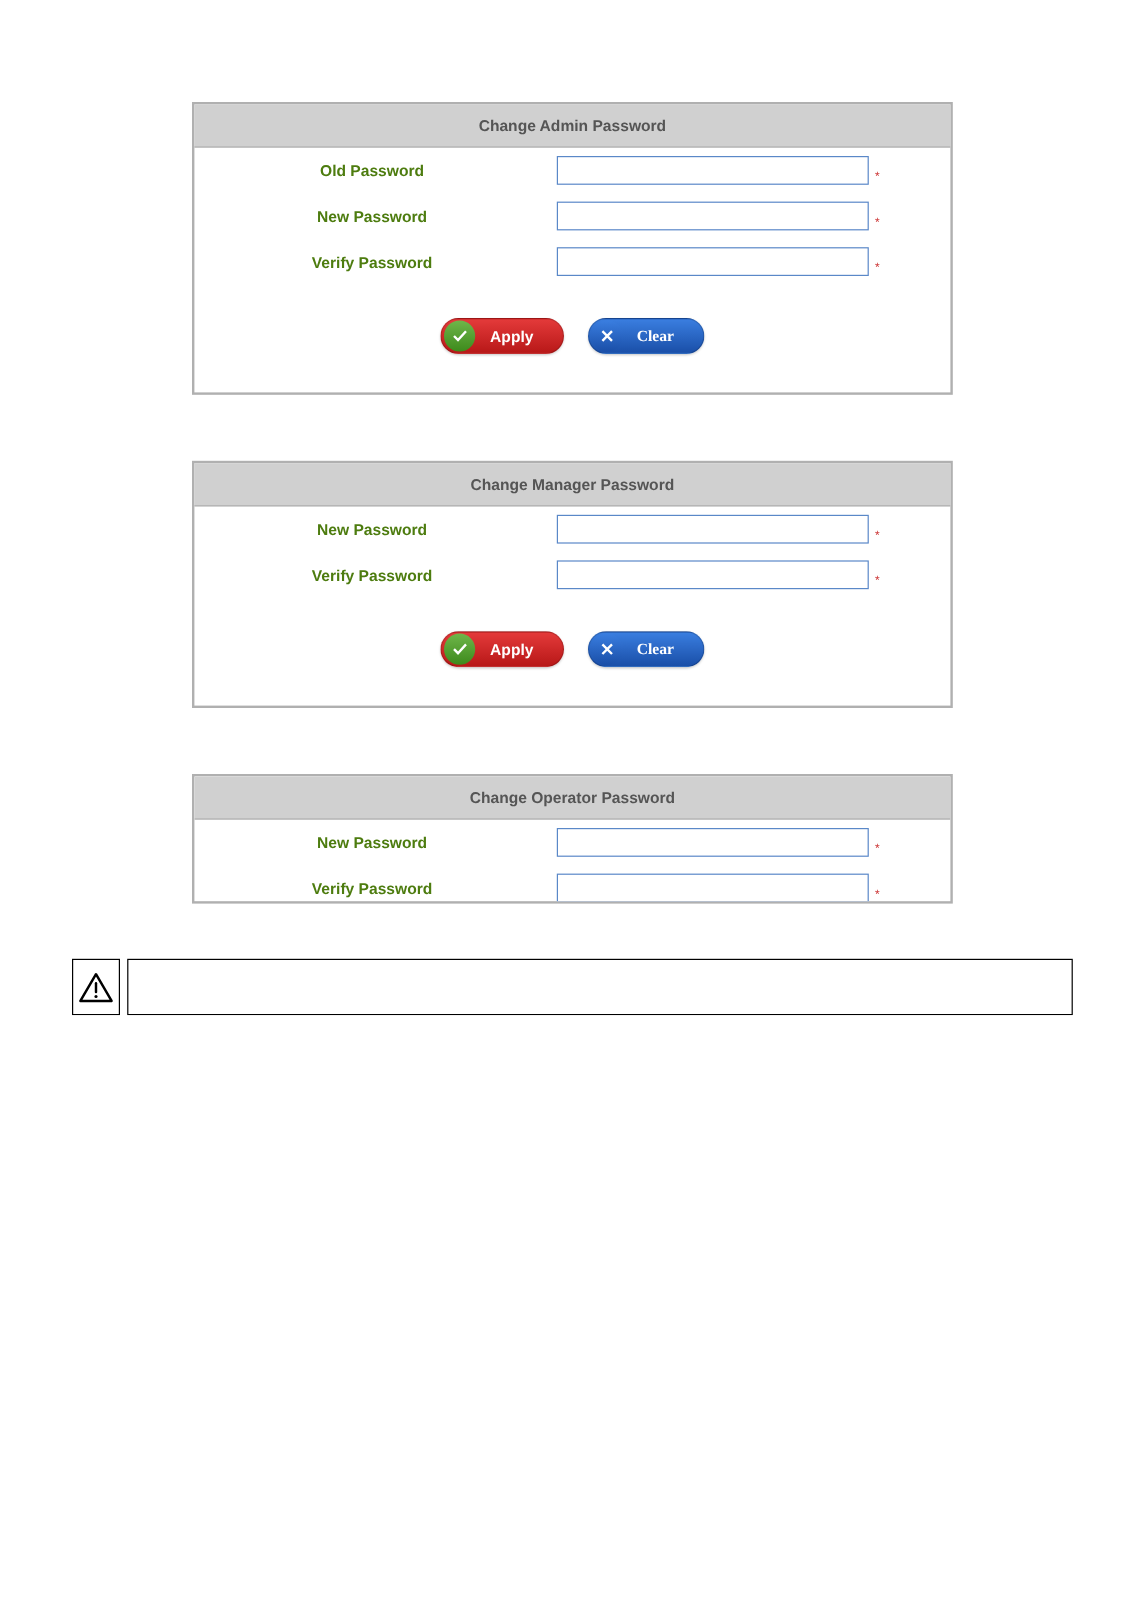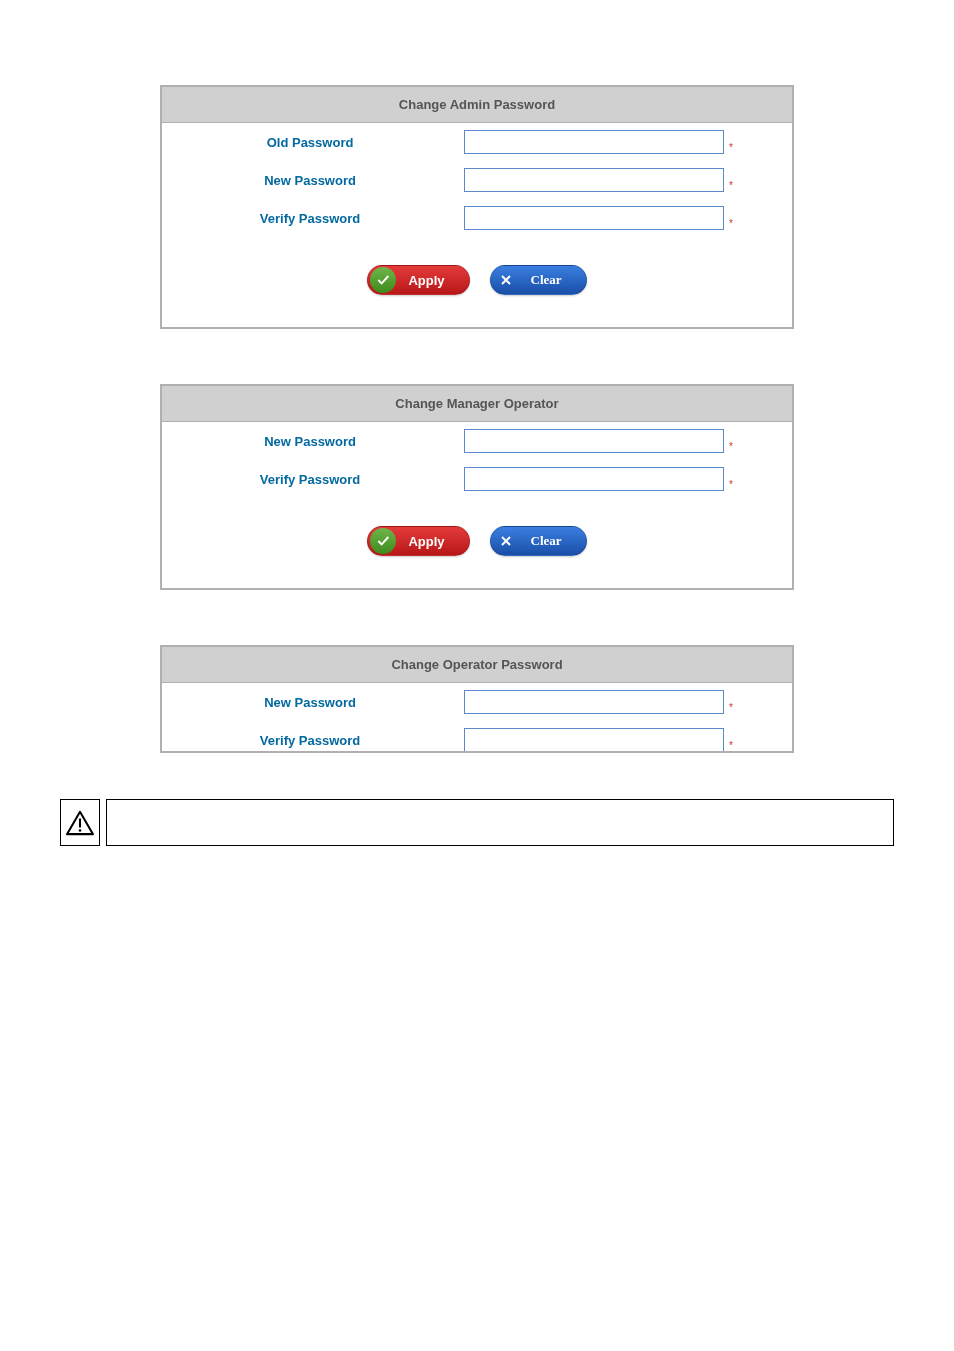--- a/index.html
+++ b/index.html
@@ -30,21 +30,21 @@
       border-bottom: 1px solid #b0b0b0;
     }
     .form-row {
       display: flex;
       align-items: center;
       height: 38px;
     }
     .form-label {
       flex: 0 0 47%;
       text-align: center;
-      color: #0369a1;
+      color: #4d7c0f;
       font-weight: bold;
     }
     .form-input-cell {
       flex: 1;
       padding-left: 6px;
       position: relative;
     }
     .form-input-cell input {
       width: 260px;
       height: 24px;
@@ -188,21 +188,21 @@
           <svg viewBox="0 0 24 24">
               <path d="M6 6l12 12M6 18L18 6"></path>
             </svg>
         </span>
         <span class="btn-text">Clear</span>
       </div>
     </div>
   </div>
 
   <div class="panel">
-    <div class="panel-header">Change Manager Operator</div>
+    <div class="panel-header">Change Manager Password</div>
 
     <div class="form-row">
       <div class="form-label">New Password</div>
       <div class="form-input-cell">
         <input type="password" value="" style="">
         <span class="required-mark">*</span>
       </div>
     </div>
 
     <div class="form-row">

